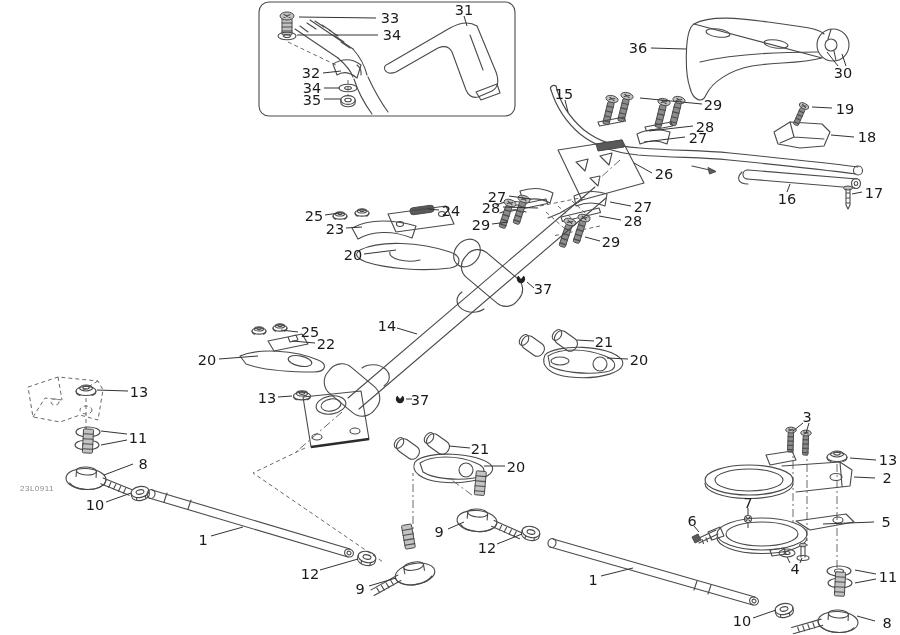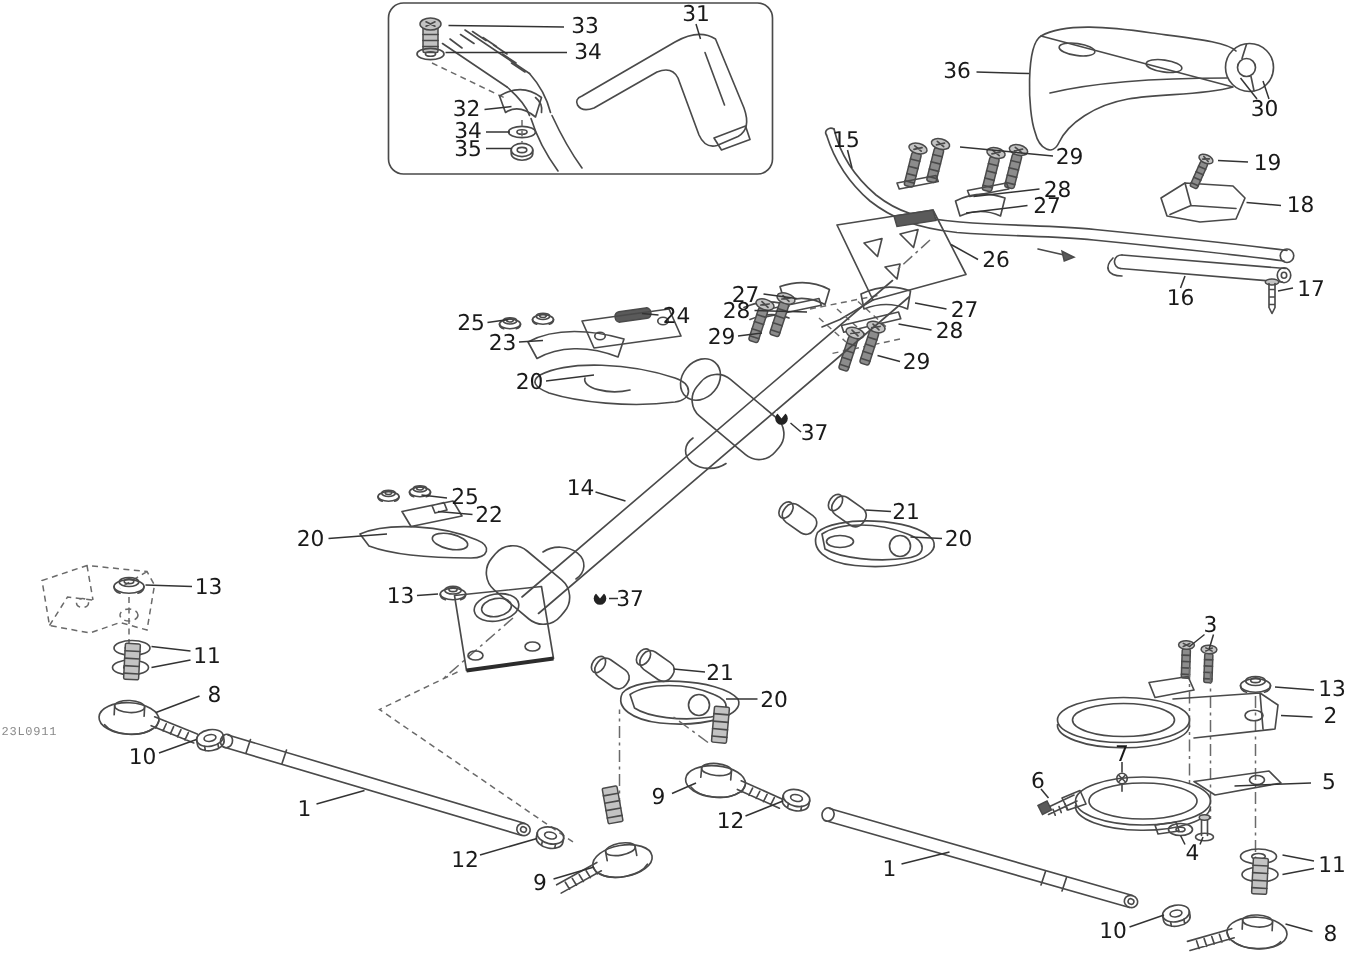--- a/index.html
+++ b/index.html
@@ -1,20 +1,20 @@
 <!DOCTYPE html>
 <html><head>
 <meta charset="utf-8">
 <style>
   html,body{margin:0;padding:0;background:#fff;}
   #stage{position:relative;width:900px;height:635px;background:#fff;overflow:hidden;
          font-family:"DejaVu Sans",sans-serif;}
   #drawing{position:absolute;left:0;top:0;}
-  #watermark{position:absolute;left:1px;top:484px;font-size:8px;color:#8a8a8a;
-             letter-spacing:.5px;font-family:Liberation Mono, monospace;}
+  #watermark{position:absolute;left:20px;top:484px;font-size:8px;color:#8a8a8a;
+             letter-spacing:.5px;font-family:Liberation Sans, sans-serif;}
   svg *{vector-effect:non-scaling-stroke;}
   .ln{stroke:#4a4a4a;stroke-width:1.1;fill:none;stroke-linecap:round;stroke-linejoin:round;}
   .fill-dark{fill:#5a5a5a;stroke:#4a4a4a;stroke-width:1;}
   .fill-gray{fill:#c3c3c3;stroke:#4a4a4a;stroke-width:1;}
   .fill-dim{fill:#8c8c8c;stroke:#4a4a4a;stroke-width:1;}
   .dash{stroke:#6a6a6a;stroke-width:1;fill:none;stroke-dasharray:4 3;}
   .dashdot{stroke:#6a6a6a;stroke-width:1;fill:none;stroke-dasharray:8 3 2 3;}
   .callout-text{font-family:"DejaVu Sans",sans-serif;font-size:14.5px;fill:#1a1a1a;}
   .leader{stroke:#333;stroke-width:1;fill:none;}
 </style>

